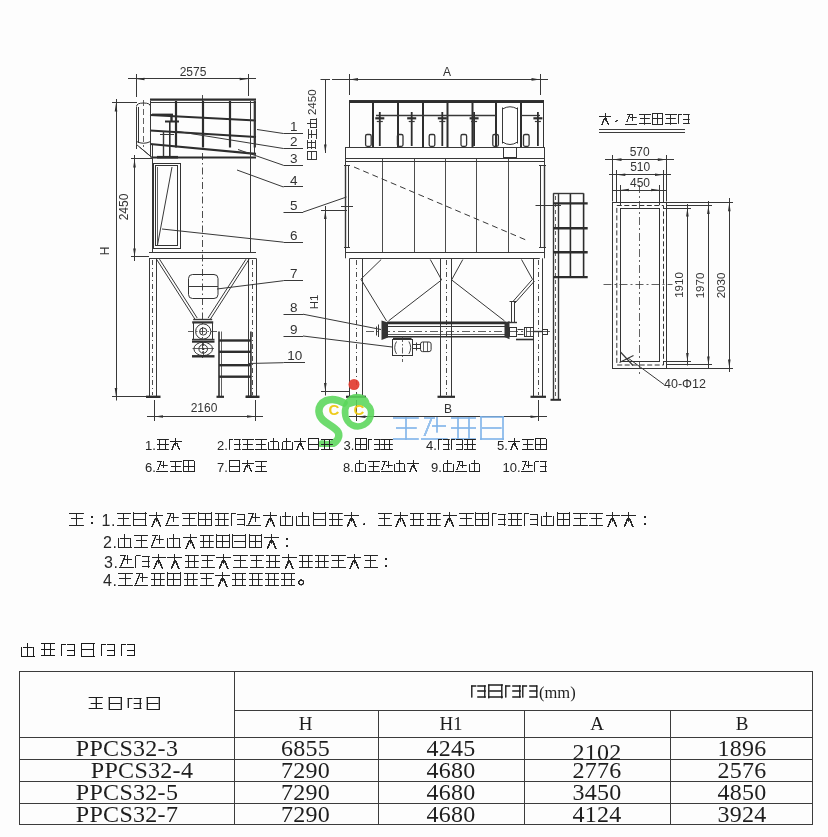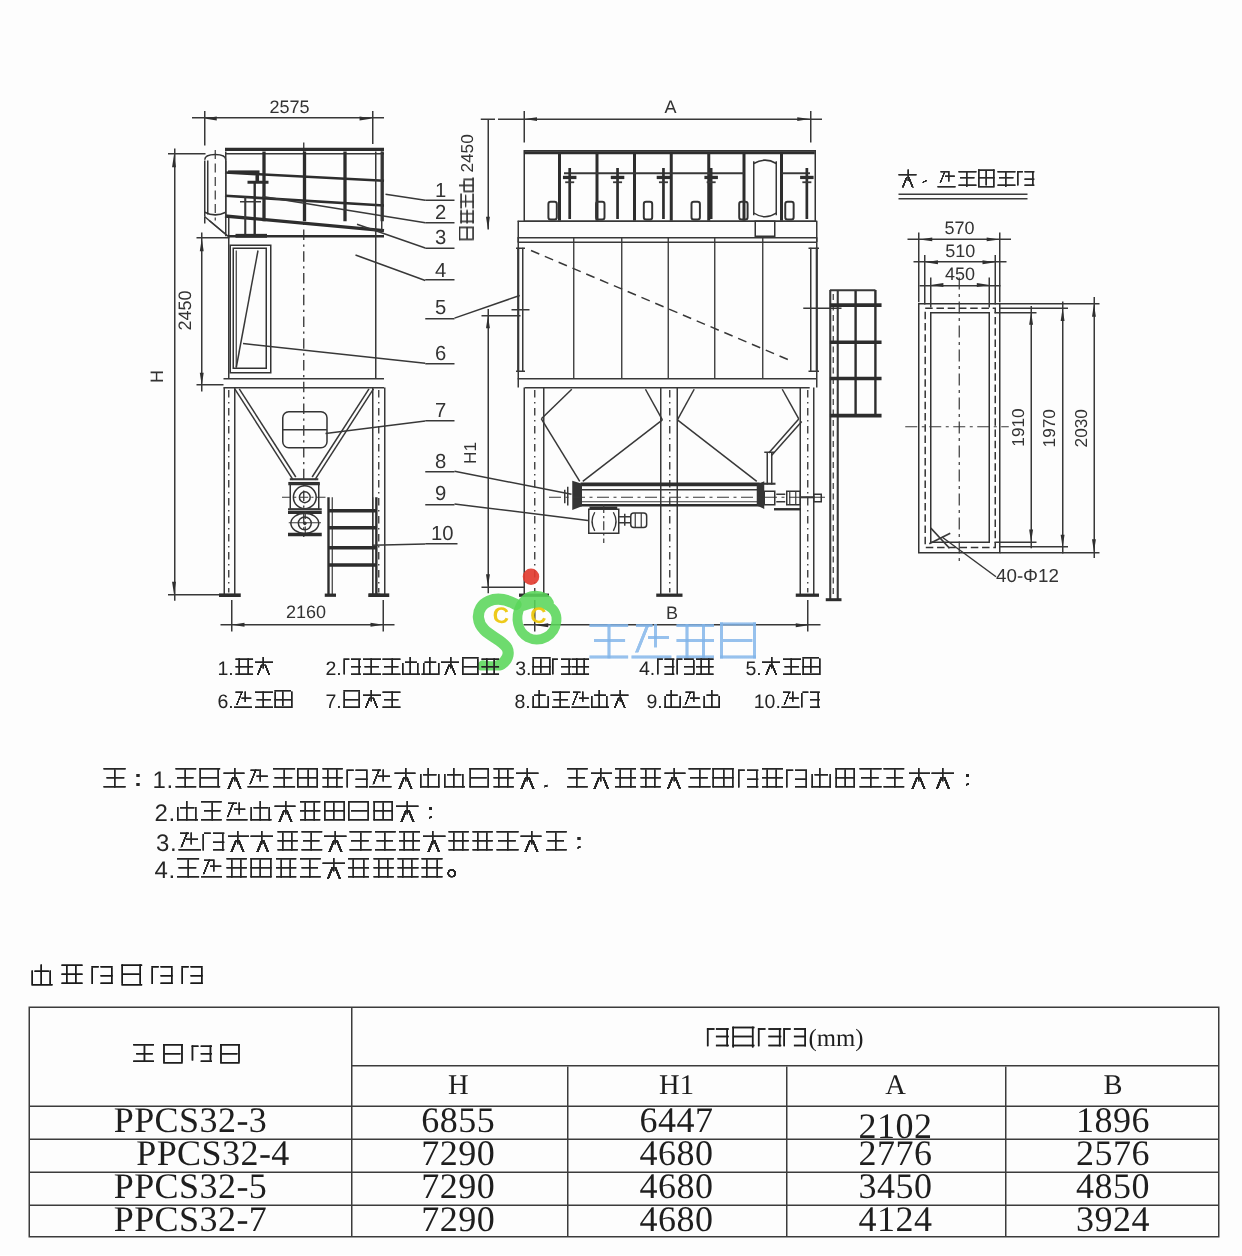--- a/index.html
+++ b/index.html
@@ -581,21 +581,21 @@
 <div class="ln" style="left:0;top:131.0px;width:792px;height:1px"></div>
 <div class="ctr tbl dev" style="left:107px;top:32px;font-size:16px"><i class="h g0"></i><i class="h g1"></i><i class="h g4"></i><i class="h g1"></i></div>
 <div class="ctr tbl mmh" style="left:503px;top:20px;font-size:17.5px"><i class="h g4"></i><i class="h g1"></i><i class="h g4"></i><i class="h g4"></i><span style="font-size:16.5px">(mm)</span></div>
 <div class="ctr tbl" style="left:285.5px;top:52px;font-size:19px">H</div>
 <div class="ctr tbl" style="left:431.0px;top:52px;font-size:19px">H1</div>
 <div class="ctr tbl" style="left:577.0px;top:52px;font-size:19px">A</div>
 <div class="ctr tbl" style="left:722.0px;top:52px;font-size:19px">B</div>
 
 <div class="ctr tbl" style="left:107px;top:76px;letter-spacing:.3px">PPCS32-3</div>
 <div class="ctr tbl" style="left:285.5px;top:76px;letter-spacing:.3px">6855</div>
-<div class="ctr tbl" style="left:431.0px;top:76px;letter-spacing:.3px">6447</div>
+<div class="ctr tbl" style="left:431.0px;top:76px;letter-spacing:.3px">4245</div>
 <div class="ctr tbl" style="left:577.0px;top:80px;letter-spacing:.3px">2102</div>
 <div class="ctr tbl" style="left:722.0px;top:76px;letter-spacing:.3px">1896</div>
 
 <div class="ctr tbl" style="left:122px;top:98px;letter-spacing:.3px">PPCS32-4</div>
 <div class="ctr tbl" style="left:285.5px;top:98px;letter-spacing:.3px">7290</div>
 <div class="ctr tbl" style="left:431.0px;top:98px;letter-spacing:.3px">4680</div>
 <div class="ctr tbl" style="left:577.0px;top:98px;letter-spacing:.3px">2776</div>
 <div class="ctr tbl" style="left:722.0px;top:98px;letter-spacing:.3px">2576</div>
 
 <div class="ctr tbl" style="left:107px;top:120px;letter-spacing:.3px">PPCS32-5</div>

